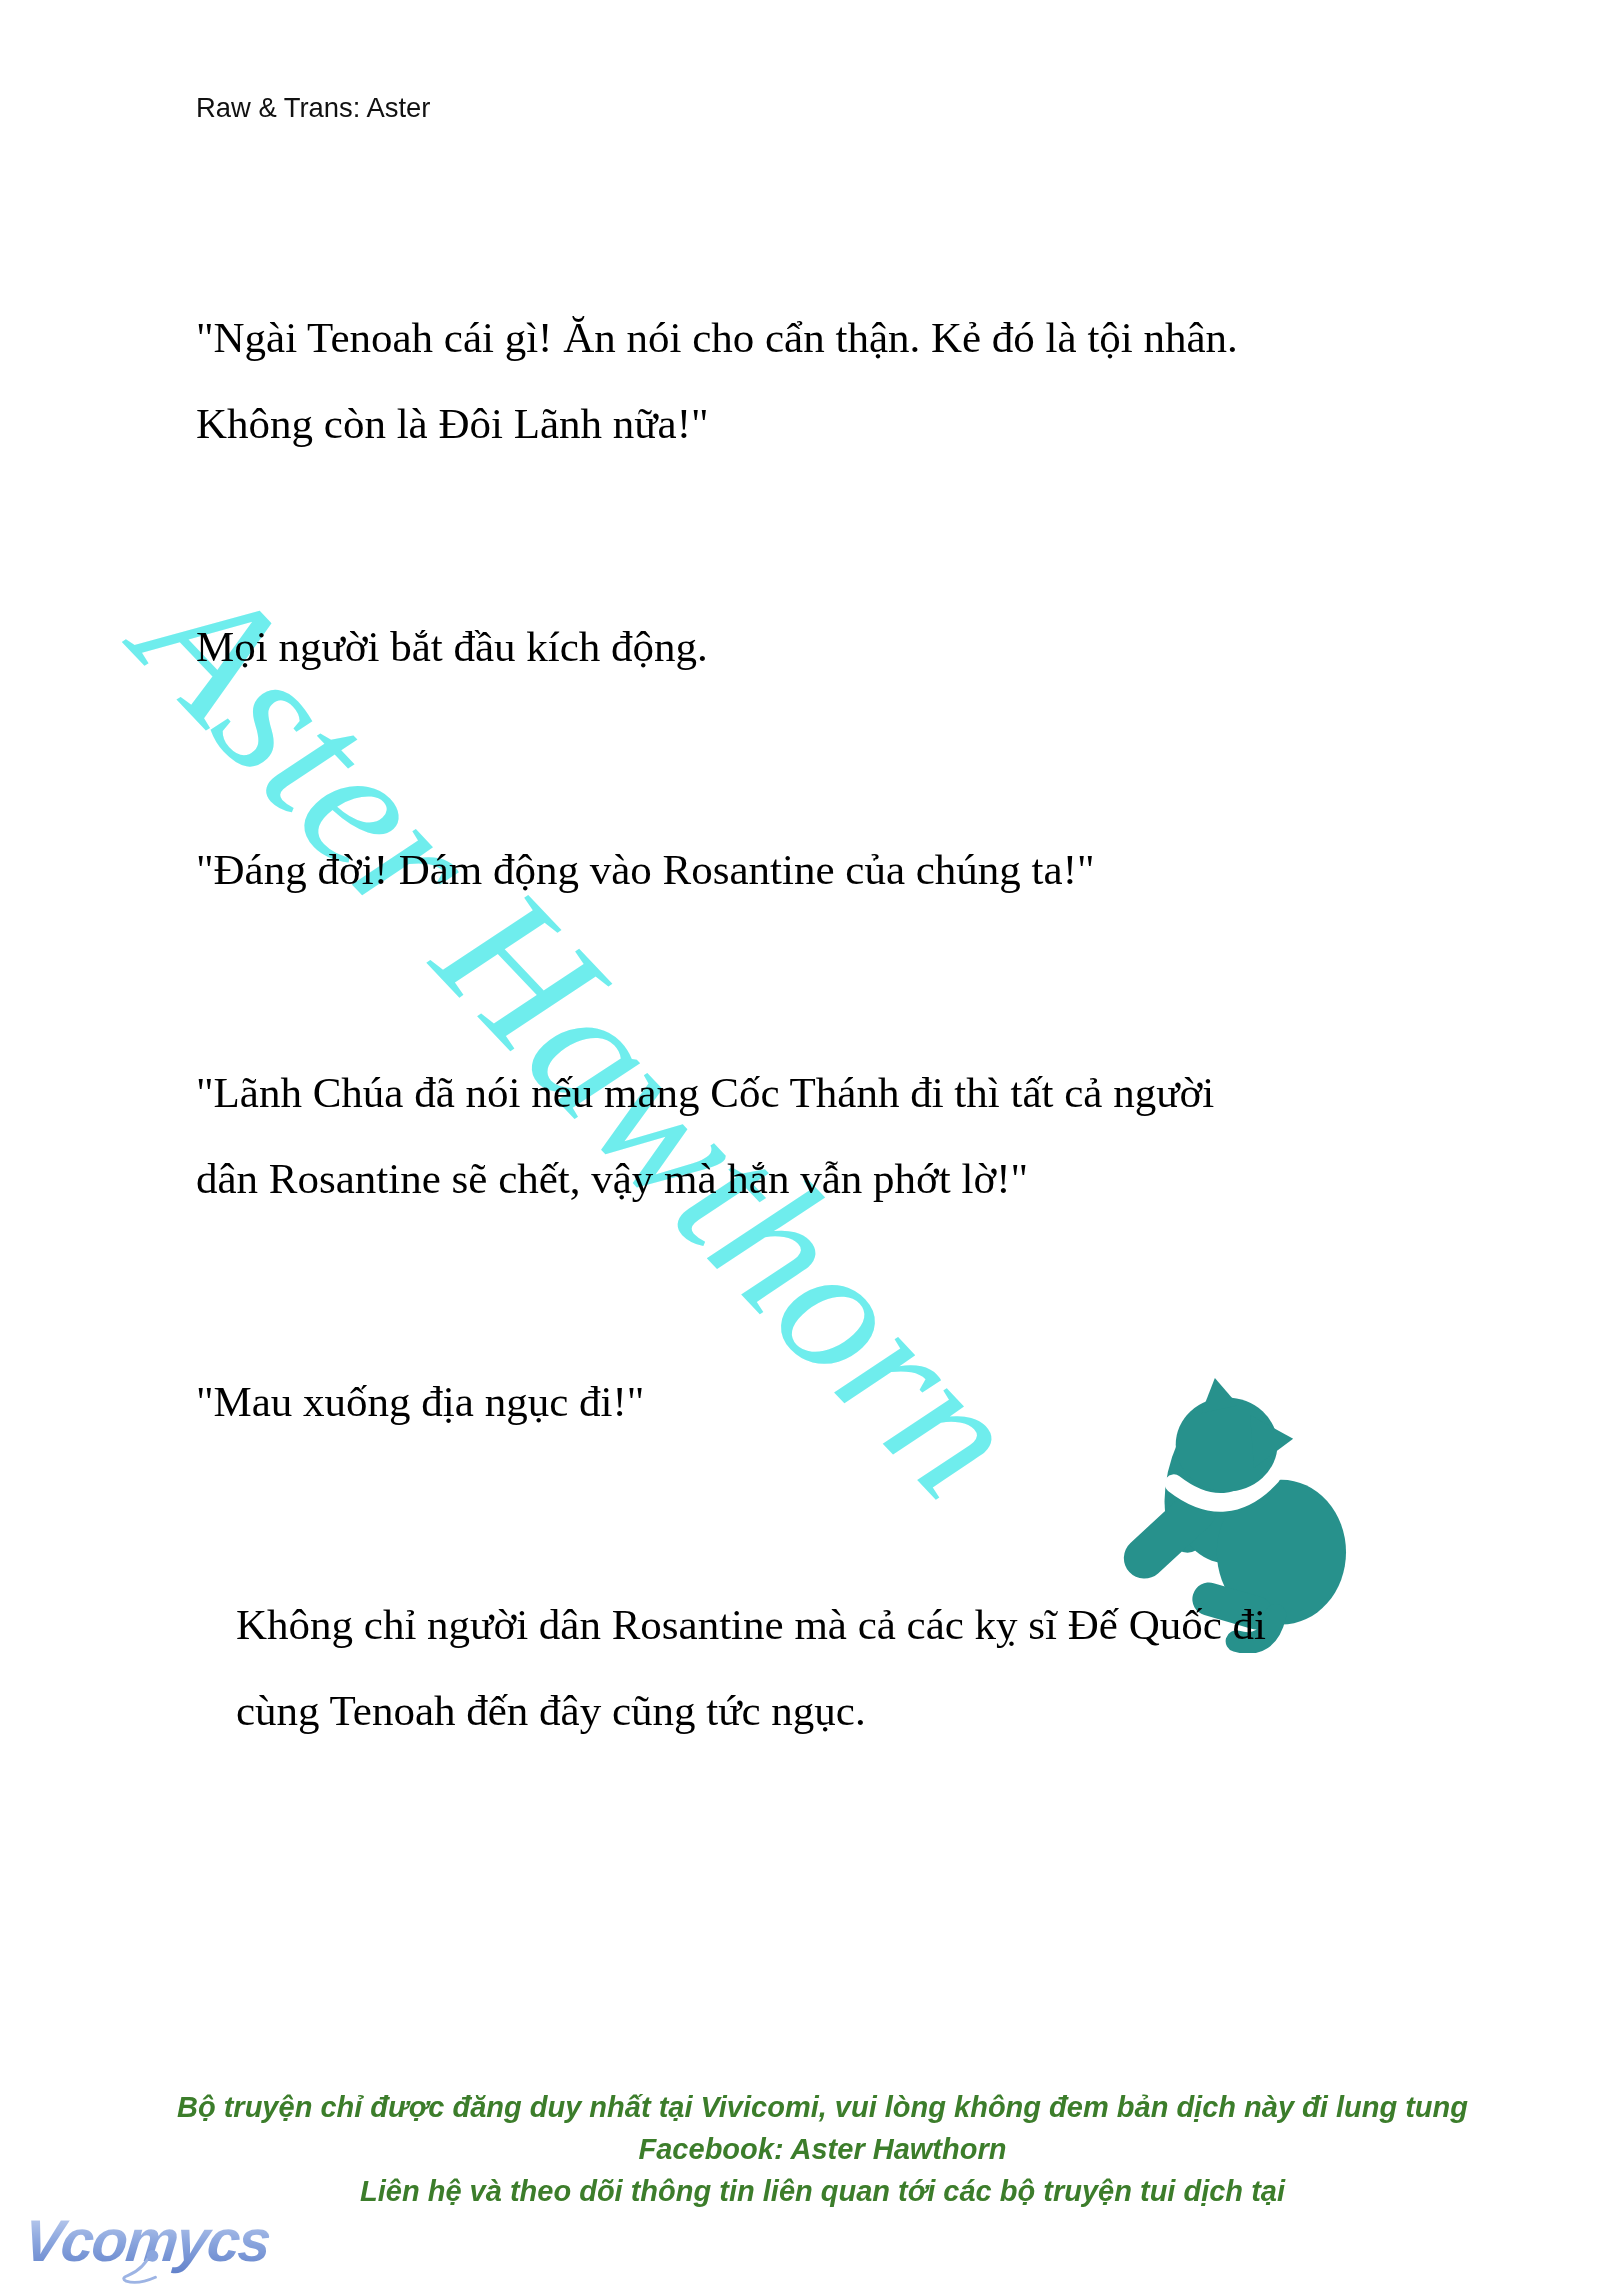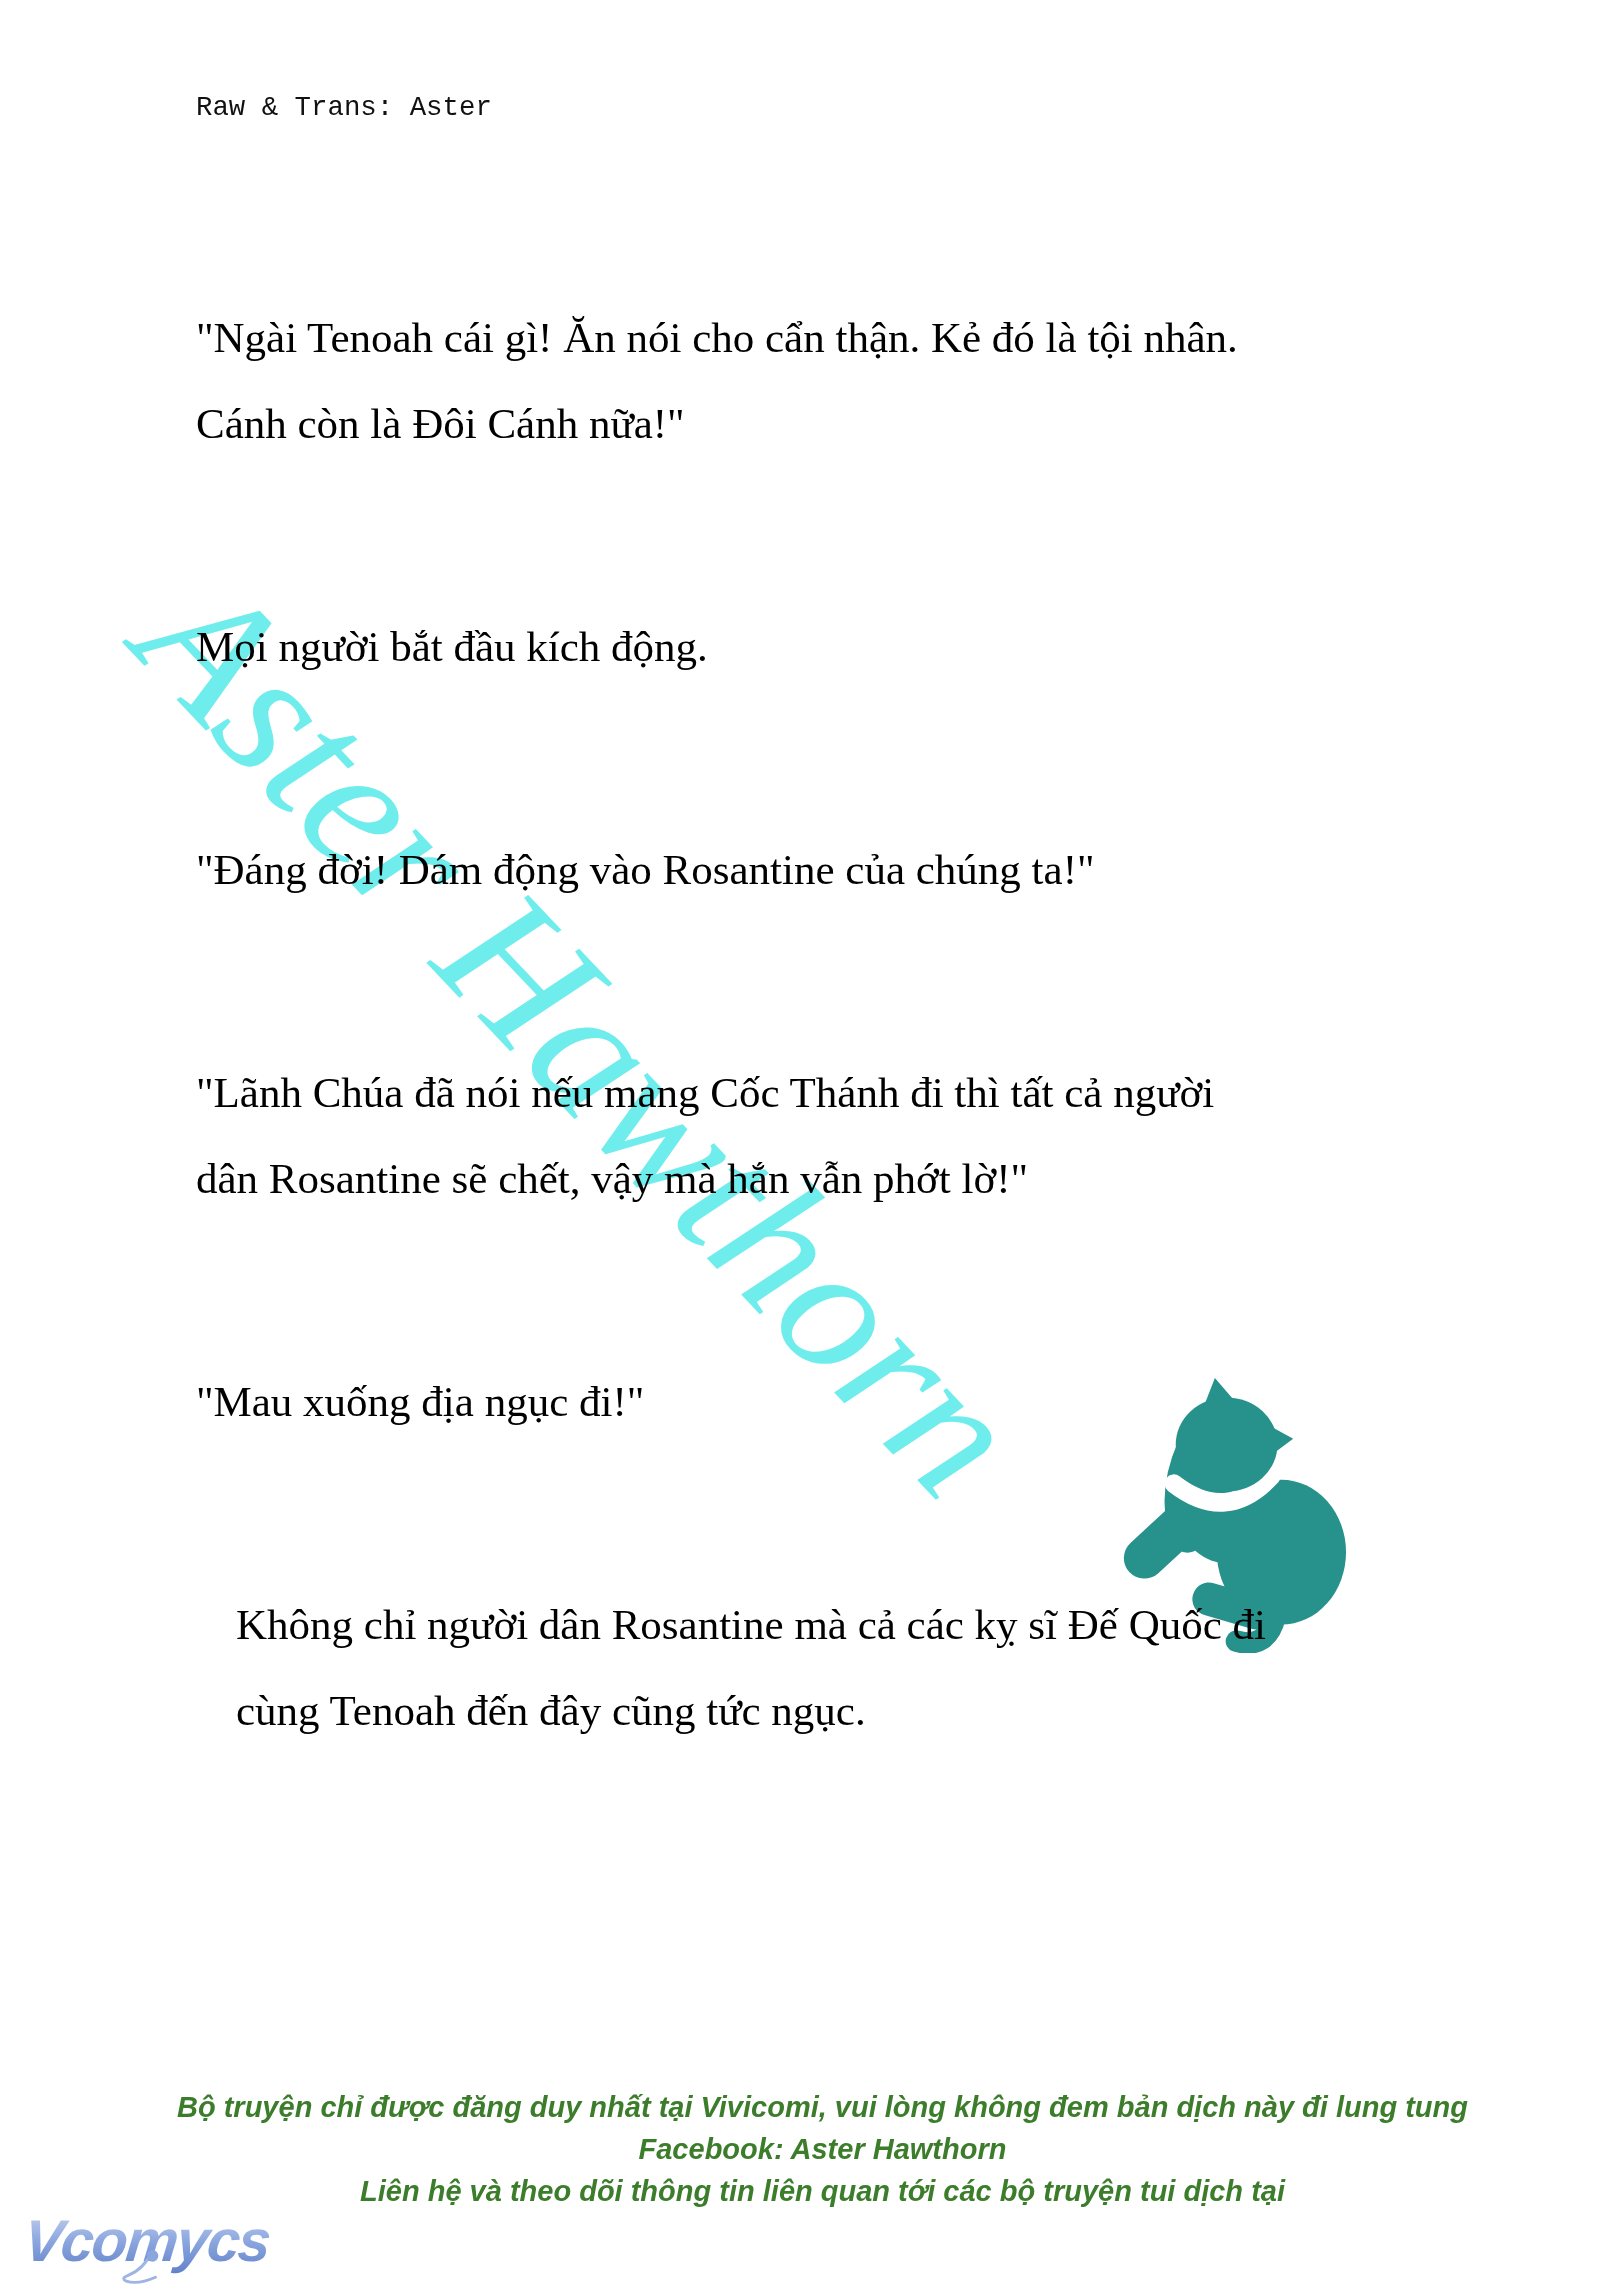--- a/index.html
+++ b/index.html
@@ -5,21 +5,21 @@
   html,body{margin:0;padding:0;background:#888;}
   .page{
     position:relative;
     width:1621px;height:2293px;
     background:#ffffff;
     overflow:hidden;
     font-family:"Liberation Serif", serif;
   }
   .credit{
     position:absolute;left:196px;top:90px;
-    font-family:Liberation Mono, monospace;
+    font-family:Liberation Sans, sans-serif;
     font-size:27.4px;line-height:35px;color:#111111;
     z-index:2;
   }
   .watermark{
     position:absolute;left:247px;top:537px;
     font-family:"Liberation Serif", serif;
     font-style:italic;
     font-size:184px;line-height:1.1;
     color:#6feded;
     white-space:nowrap;
@@ -98,21 +98,21 @@
 
       <path d="M86,40 L100,4 L124,32 Z"></path>
 
       <path d="M136,42 L180,66 L140,96 Z"></path>
     </g>
   </svg>
 
   <div class="body-text">
     <div class="para">
       <div class="line">"Ngài Tenoah cái gì! Ăn nói cho cẩn thận. Kẻ đó là tội nhân.</div>
-      <div class="line">Cánh còn là Đôi Cánh nữa!"</div>
+      <div class="line">Không còn là Đôi Lãnh nữa!"</div>
     </div>
     <div class="para">
       <div class="line">Mọi người bắt đầu kích động.</div>
     </div>
     <div class="para">
       <div class="line">"Đáng đời! Dám động vào Rosantine của chúng ta!"</div>
     </div>
     <div class="para">
       <div class="line">"Lãnh Chúa đã nói nếu mang Cốc Thánh đi thì tất cả người</div>
       <div class="line">dân Rosantine sẽ chết, vậy mà hắn vẫn phớt lờ!"</div>

